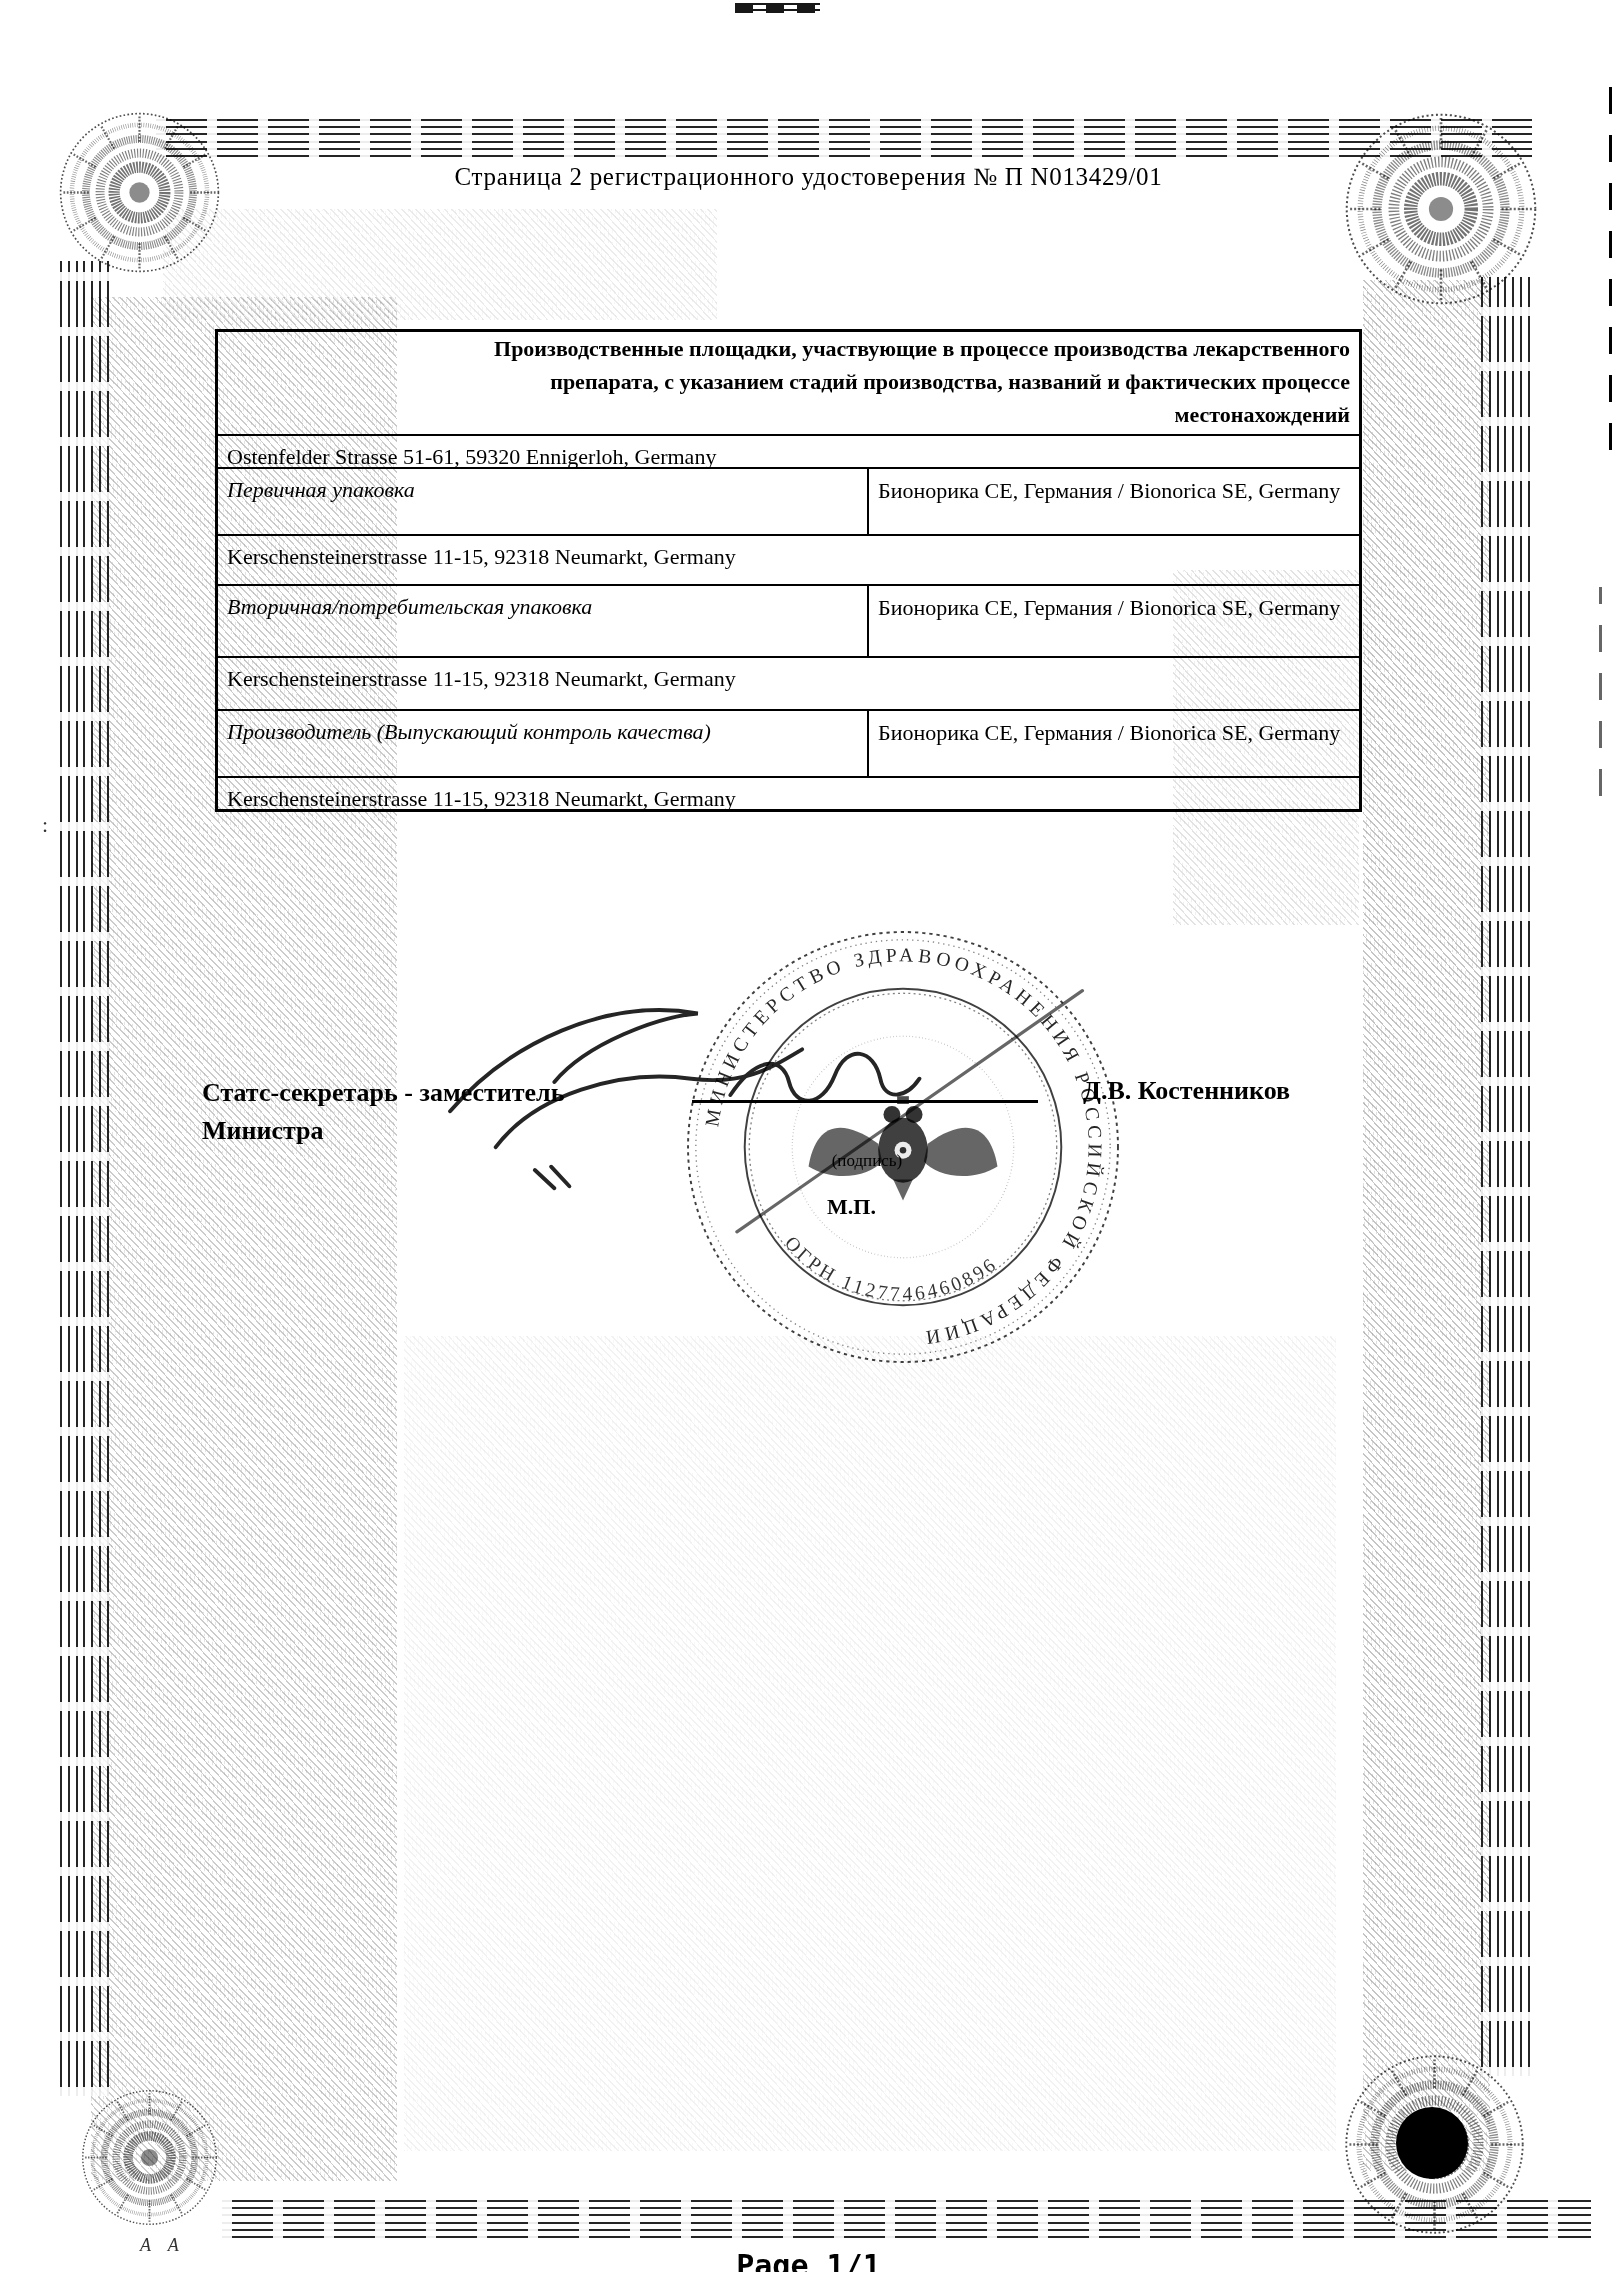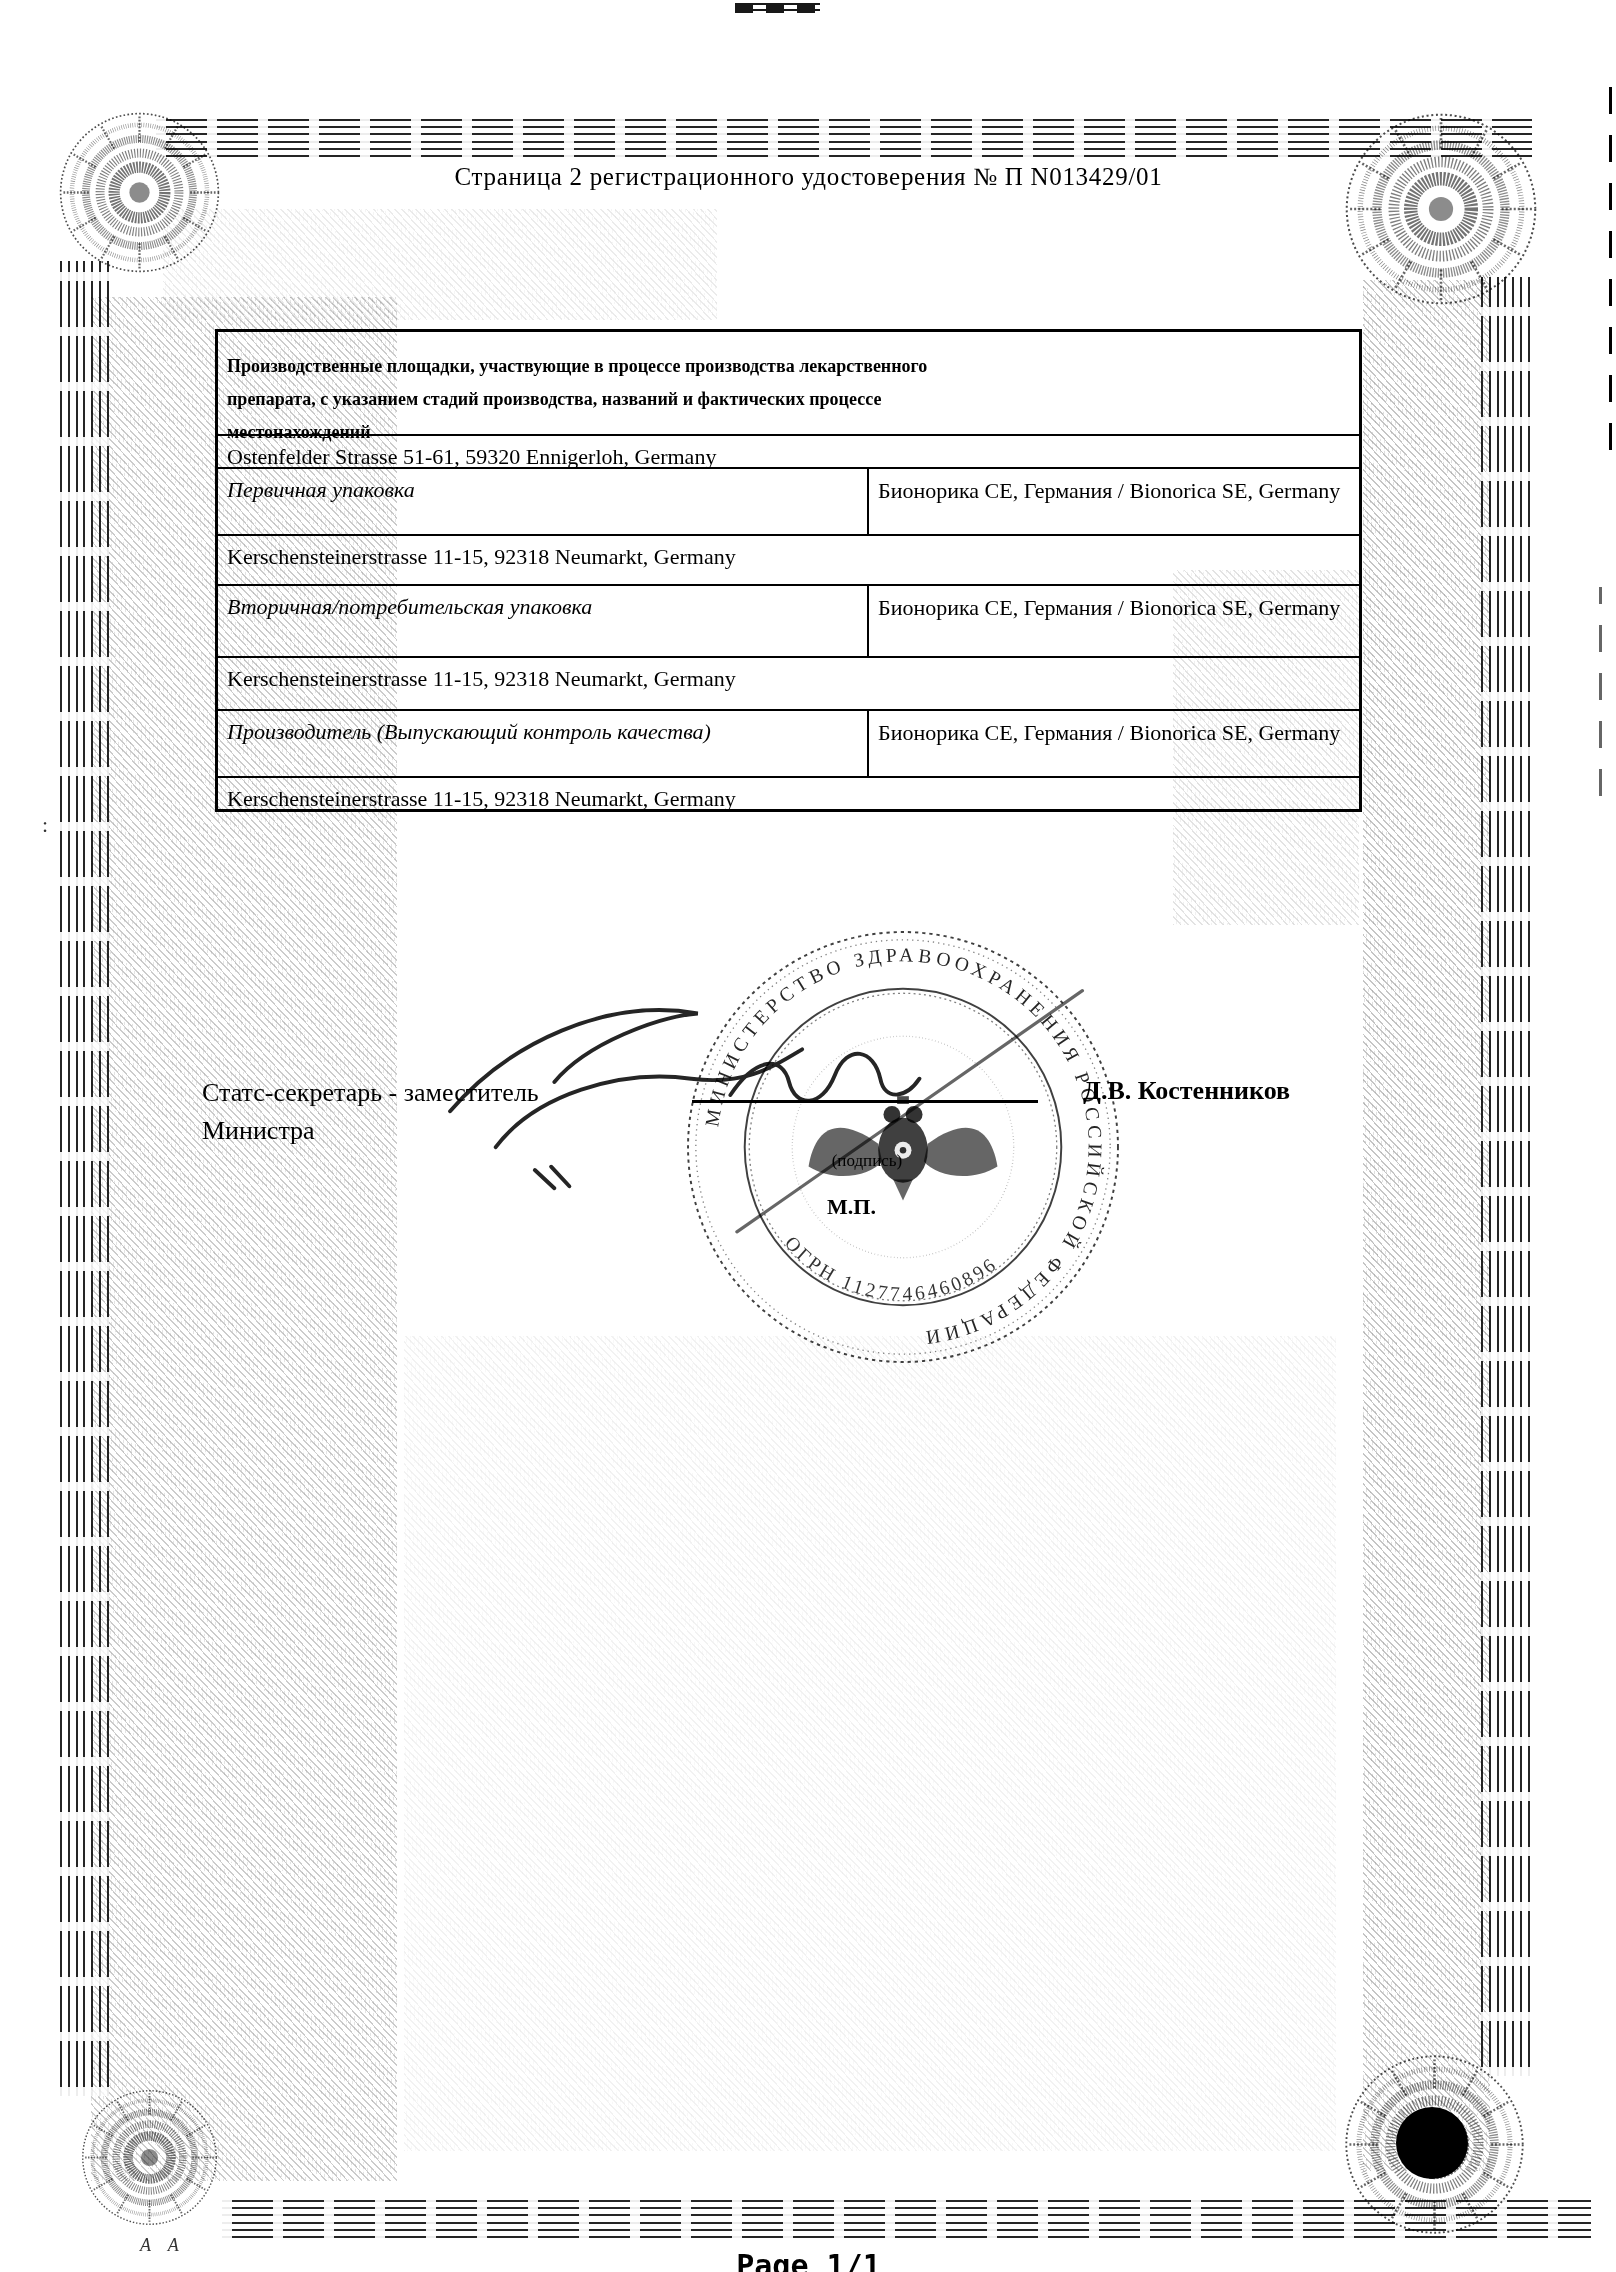--- a/index.html
+++ b/index.html
@@ -26,29 +26,29 @@
 
   
   .hdr{left:0;right:0;top:163px;text-align:center;font-size:25px;letter-spacing:0.7px;z-index:5;}
   .footer{left:0;right:0;top:2248px;text-align:center;font-family:"DejaVu Sans Mono","Liberation Mono",monospace;
           font-size:30px;font-weight:bold;z-index:5;}
 
   
   .reg-table{left:215px;top:329px;width:1147px;border:3.3px solid #000;box-sizing:border-box;z-index:4;background:transparent;}
   .t-row{box-sizing:border-box;border-top:2.6px solid #000;}
   .t-row.first{border-top:none;}
-  .t-head{height:102px;font-weight:bold;font-size:18px;line-height:33px;padding:18px 9px;}
+  .t-head{height:102px;font-weight:bold;font-size:22px;line-height:33px;padding:0 9px;text-align:right;}
   .t-pair{display:grid;grid-template-columns:649px 1fr;}
   .t-pair .cell-l{box-sizing:border-box;padding:6.5px 9px;font-style:italic;font-size:22px;line-height:27px;}
   .t-pair .cell-r{box-sizing:border-box;border-left:2.6px solid #000;padding:6.5px 9px;font-size:22px;line-height:29px;}
   .t-addr{padding:6.5px 9px;font-size:22px;line-height:27px;box-sizing:border-box;}
   .h113{height:74px}.h76{height:33px}.h109{height:67px}.h77{height:50px}.h110{height:72px}.h81{height:53px}
 
   
-  .sig-pos{left:202px;top:1074px;font-weight:normal;font-size:26px;line-height:38px;z-index:6;}
+  .sig-pos{left:202px;top:1074px;font-weight:bold;font-size:26px;line-height:38px;z-index:6;}
   .sig-name{left:1083px;top:1076px;font-weight:bold;font-size:26px;z-index:6;}
   .sig-line{left:692px;top:1100px;width:346px;height:3.3px;background:#000;z-index:6;}
   .podpis{left:717px;top:1151px;width:300px;text-align:center;font-size:17px;z-index:6;}
   .mp{left:827px;top:1194px;font-size:22px;font-weight:bold;z-index:6;}
 
   .artifact{z-index:5;font-size:18px;letter-spacing:6.5px;opacity:.8;}
   .blob{border-radius:50%;background:#000;z-index:3;}
   .topdash{left:735px;top:2.6px;width:85px;height:10.4px;z-index:3;
      background:repeating-linear-gradient(90deg,#000 0 18px,transparent 18px 31px),
                 repeating-linear-gradient(180deg,#000 0 2px,transparent 2px 5.9px);opacity:.9;}

